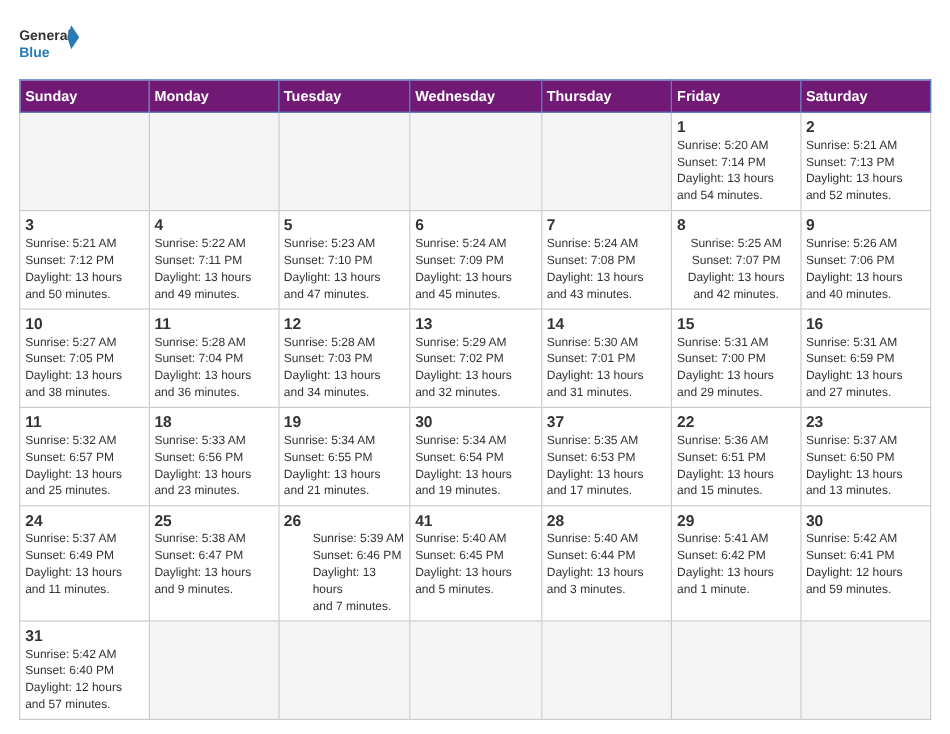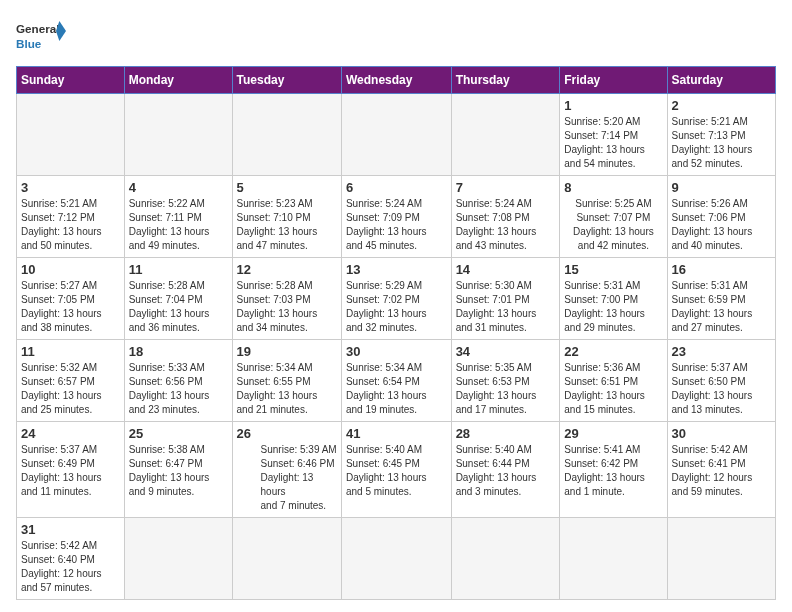--- a/index.html
+++ b/index.html
@@ -250,21 +250,21 @@
 and 21 minutes.</div>
         </td>
         <td>
           <span class="day-number">30</span>
           <div class="day-info" style="white-space: pre-line;">Sunrise: 5:34 AM
 Sunset: 6:54 PM
 Daylight: 13 hours
 and 19 minutes.</div>
         </td>
         <td>
-          <span class="day-number">34</span>
+          <span class="day-number">37</span>
           <div class="day-info" style="white-space: pre-line;">Sunrise: 5:35 AM
 Sunset: 6:53 PM
 Daylight: 13 hours
 and 17 minutes.</div>
         </td>
         <td>
           <span class="day-number">22</span>
           <div class="day-info" style="white-space: pre-line;">Sunrise: 5:36 AM
 Sunset: 6:51 PM
 Daylight: 13 hours

